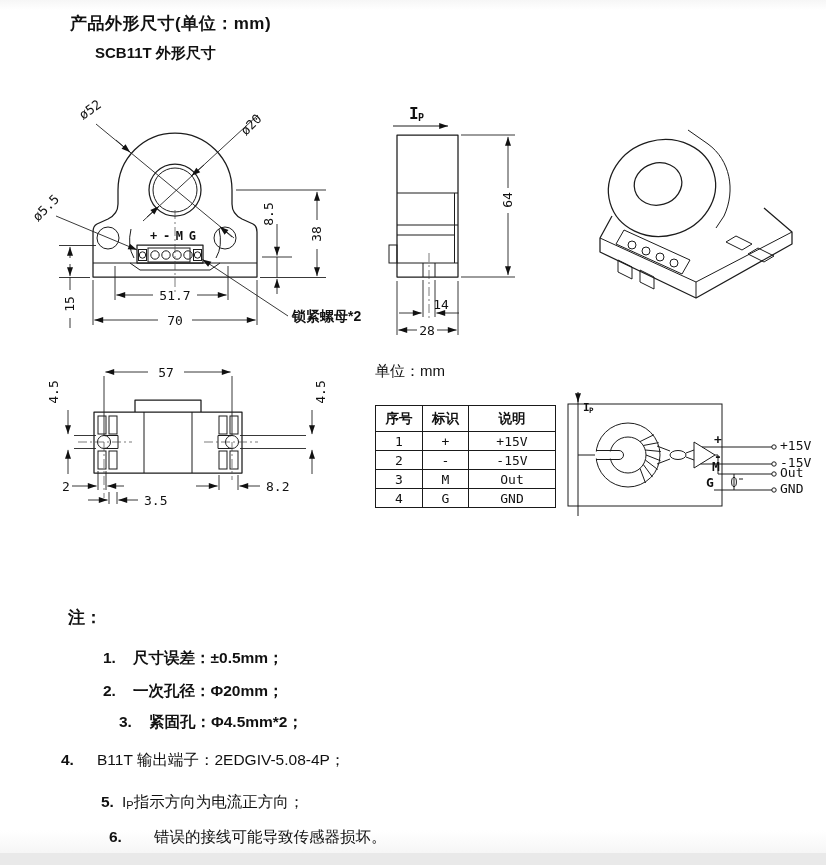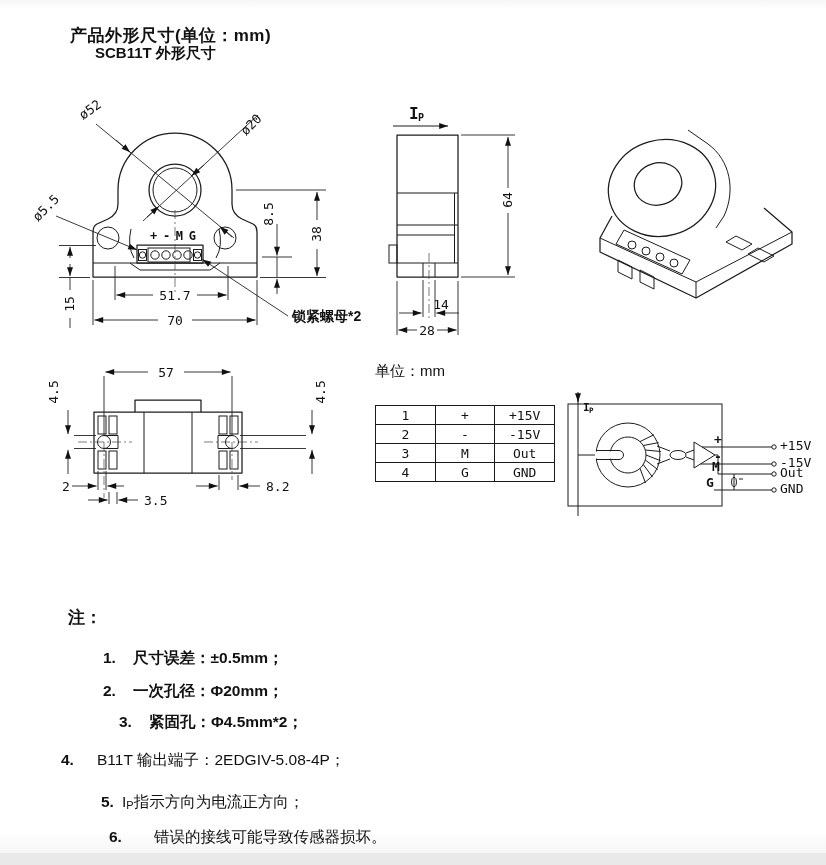--- a/index.html
+++ b/index.html
@@ -5,21 +5,21 @@
   * { margin:0; padding:0; box-sizing:border-box; }
   html,body { width:826px; height:865px; }
   body {
     position:relative;
     background:linear-gradient(#f6f6f6, #ffffff 10px, #ffffff 96%, #f1f1f1);
     font-family:"Liberation Sans", sans-serif;
     color:#111;
     overflow:hidden;
   }
   .abs { position:absolute; }
-  .page-title { left:70px; top:24px; font-size:17px; font-weight:700; letter-spacing:0.5px; }
+  .page-title { left:70px; top:12px; font-size:17px; font-weight:700; letter-spacing:0.5px; }
   .page-subtitle { left:95px; top:44px; font-size:15px; font-weight:600; }
   svg { position:absolute; overflow:visible; }
   svg text { fill:#111; font-family:"DejaVu Sans Mono", monospace; font-size:13px; }
   svg text.cjk { font-family:"Liberation Sans", sans-serif; font-weight:700; font-size:14px; }
   .part  { stroke:#1c1c1c; stroke-width:1.25; fill:none; stroke-linejoin:round; }
   .part2 { stroke:#1c1c1c; stroke-width:1;    fill:none; }
   .dim   { stroke:#222;    stroke-width:0.9;  fill:none; }
   .cl    { stroke:#444;    stroke-width:0.7;  fill:none; stroke-dasharray:9 3 2 3; }
   .unit-label { left:375px; top:362px; font-size:15px; font-weight:400; }
   table.pins {
@@ -274,20 +274,25 @@
     <line class="dim" x1="156" y1="128" x2="177.6" y2="128" marker-end="url(#arrB)"></line>
     <line class="dim" x1="220" y1="128" x2="199.4" y2="128" marker-end="url(#arrB)"></line>
     <text x="226" y="132.5">8.2</text>
   </g>
 </svg>
 
 <div class="abs unit-label">单位：mm</div>
 
 <table class="pins">
   <tbody>
+      <tr>
+    <th class="c1">序号</th>
+    <th class="c2">标识</th>
+    <th class="c3">说明</th>
+  </tr>
   <tr>
     <td>1</td>
     <td>+</td>
     <td>+15V</td>
   </tr>
   <tr>
     <td>2</td>
     <td>-</td>
     <td>-15V</td>
   </tr>

